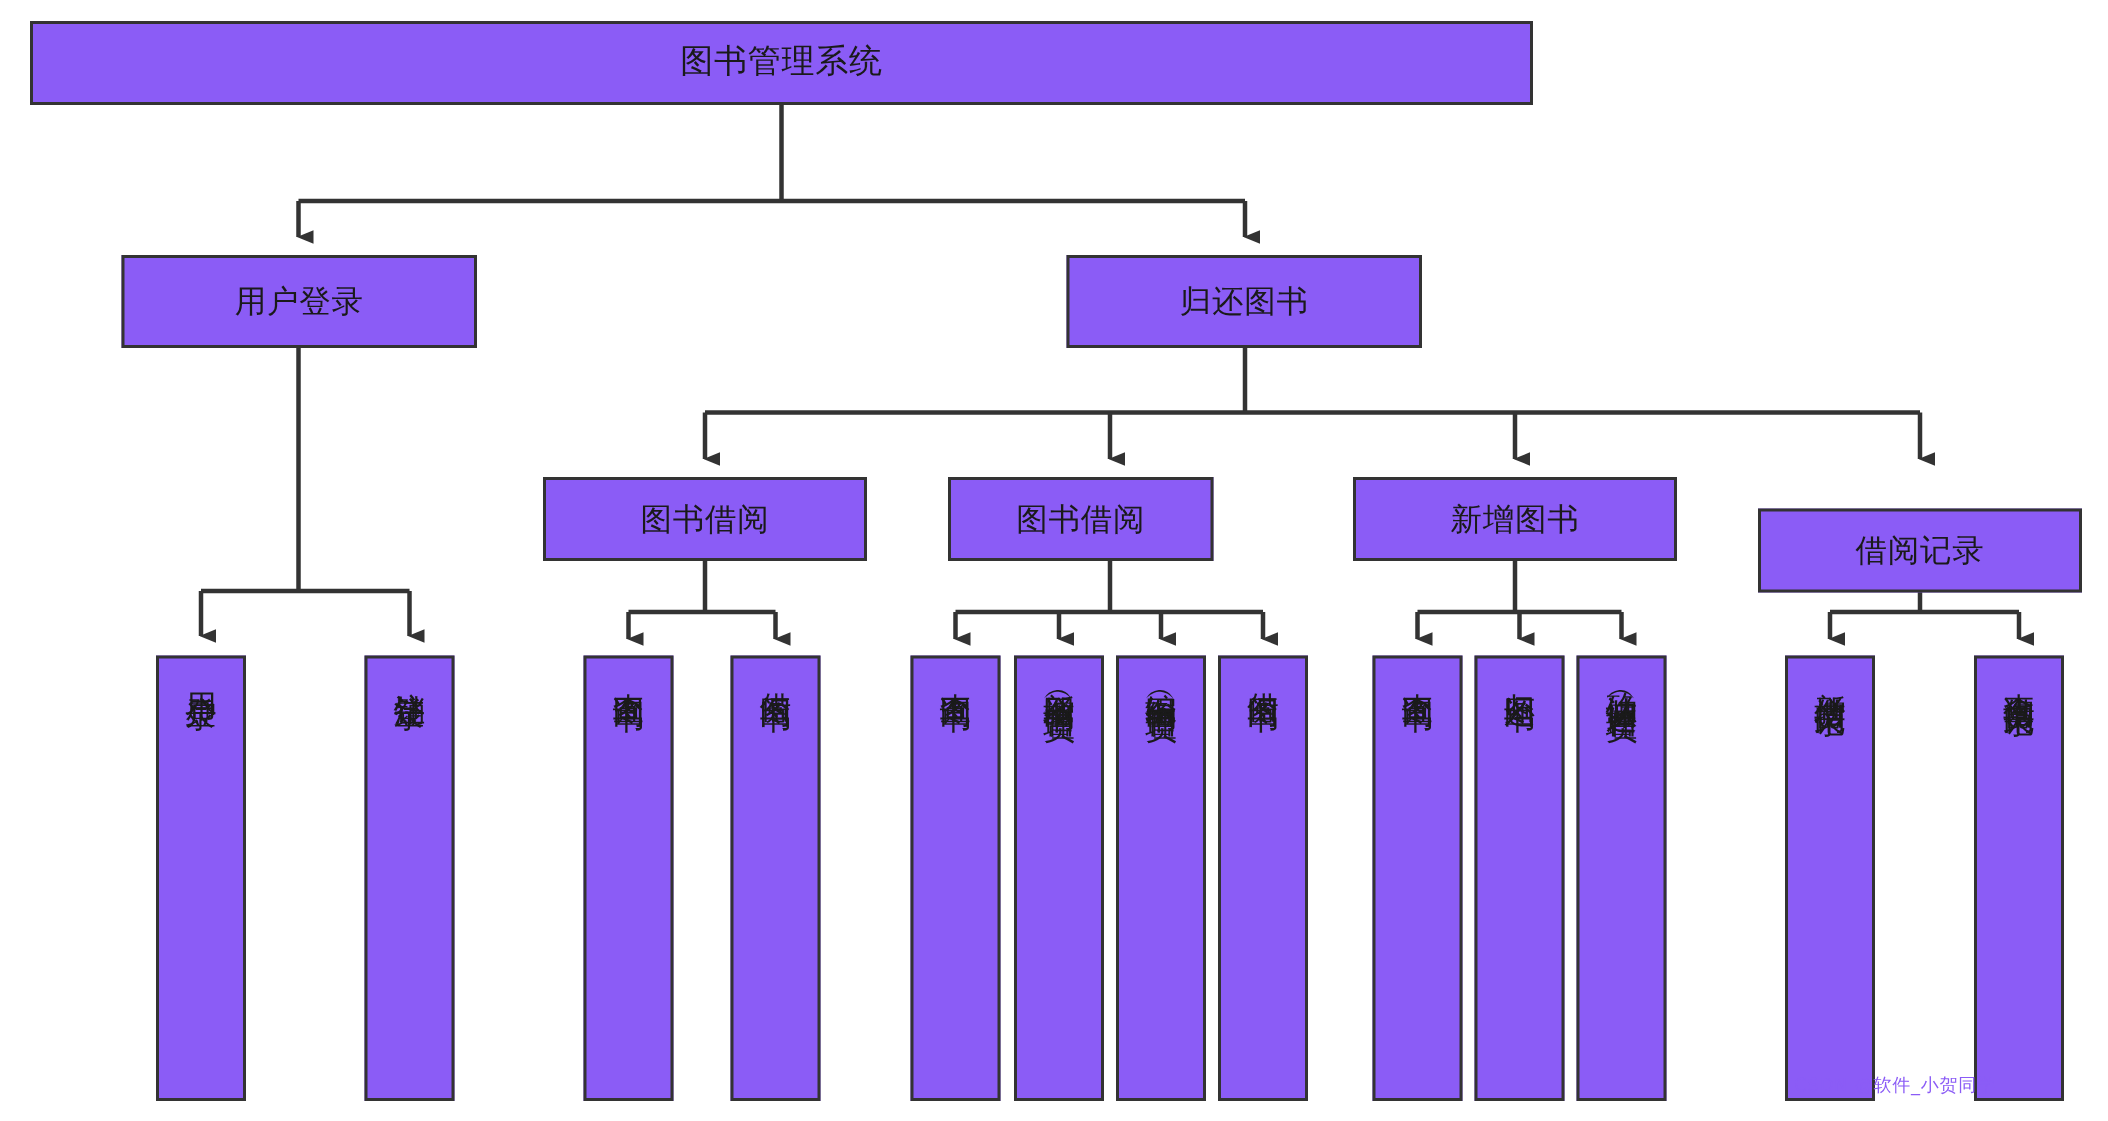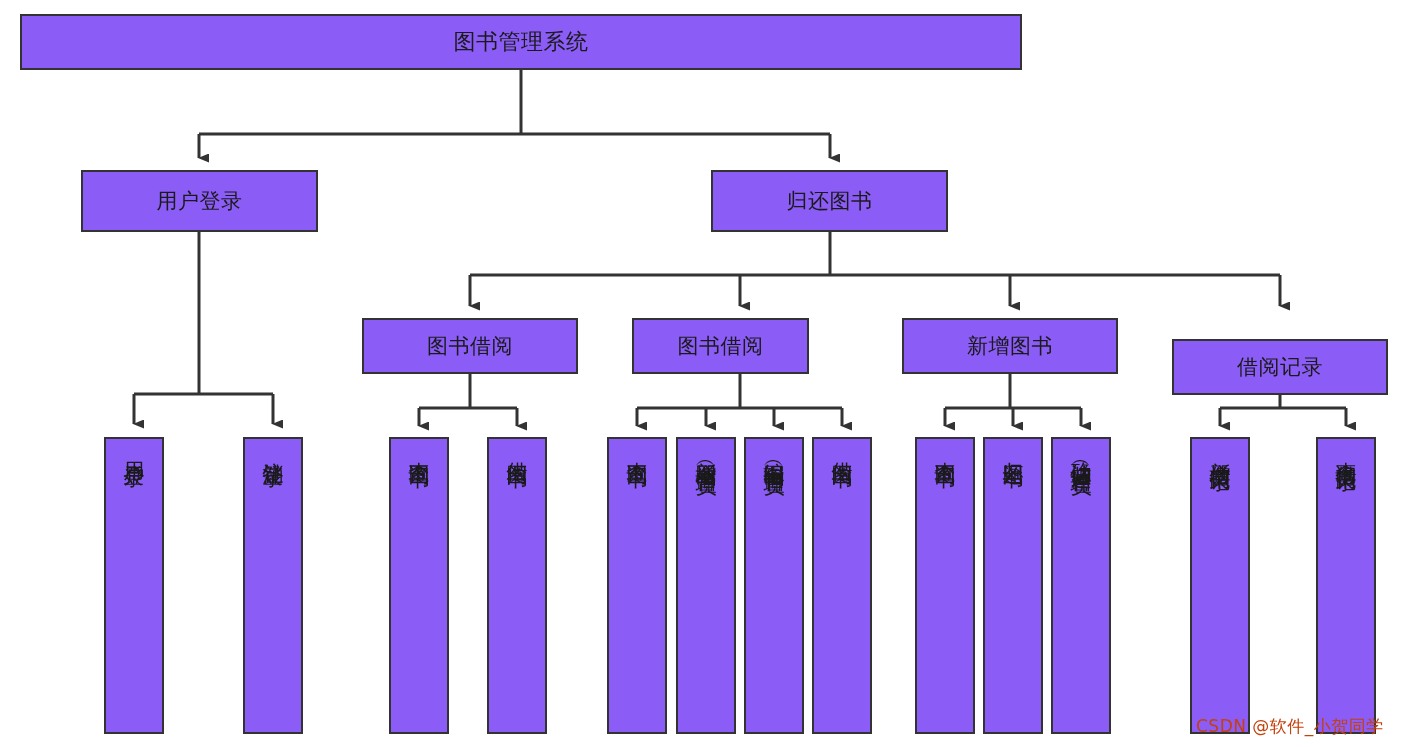--- a/index.html
+++ b/index.html
@@ -56,22 +56,22 @@
   .node.vert .label {
     writing-mode: vertical-rl;
     text-orientation: upright;
     font-size: 21px;
     line-height: 1.05;
     letter-spacing: 2px;
     white-space: nowrap;
   }
   .watermark {
     position: absolute;
-    color: #c2410c;
-    font-size: 17px;
+    color: #8b5cf6;
+    font-size: 12px;
     white-space: nowrap;
     z-index: 5;
     letter-spacing: 0.5px;
   }
 </style>
 </head>
 <body>
 
 <div id="diagram-root">
 

